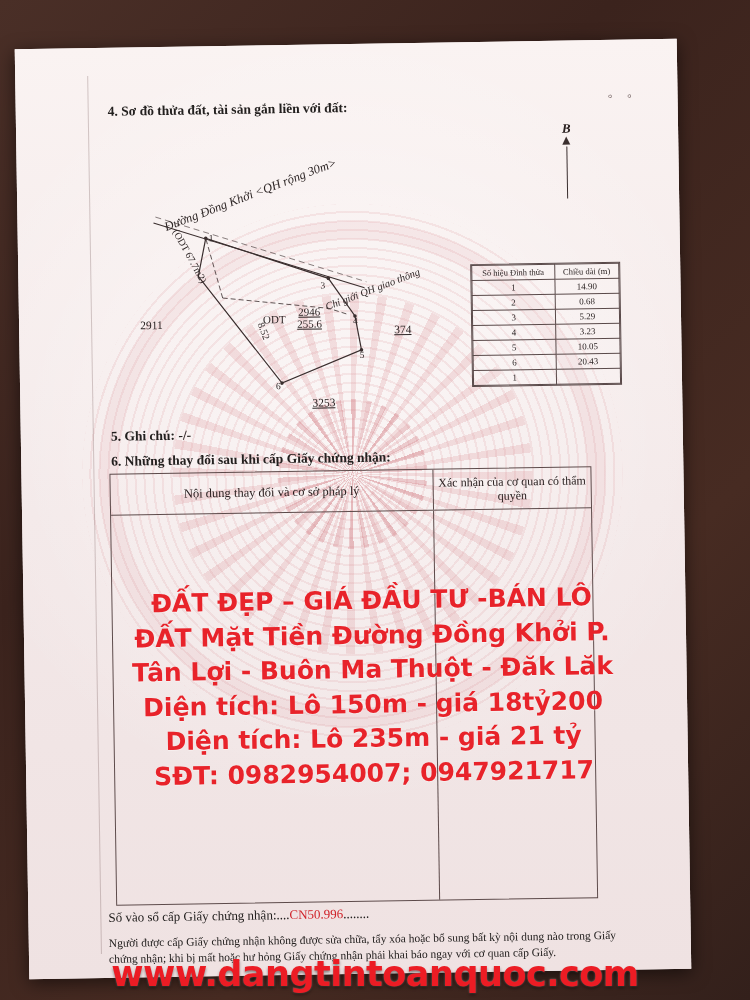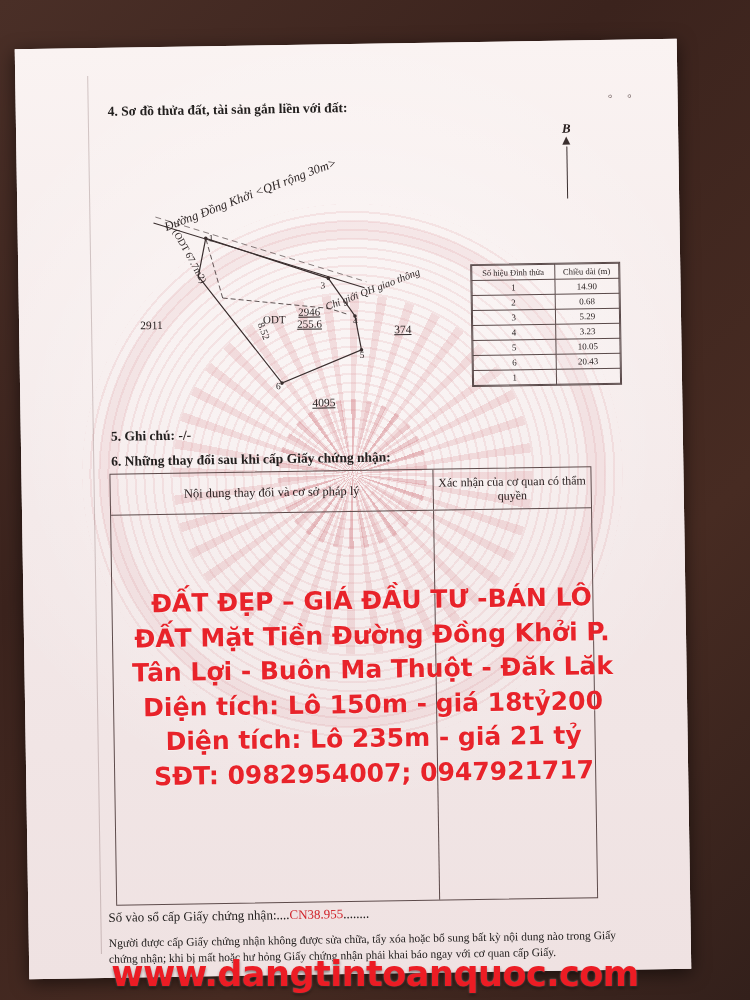--- a/index.html
+++ b/index.html
@@ -197,21 +197,21 @@
           <circle cx="214" cy="150" r="1.8" fill="#3a2e2e"></circle>
           <circle cx="240" cy="188" r="1.8" fill="#3a2e2e"></circle>
           <circle cx="246" cy="222" r="1.8" fill="#3a2e2e"></circle>
           <circle cx="166" cy="254" r="1.8" fill="#3a2e2e"></circle>
         </svg>
         <div class="road-label">Đường Đồng Khởi &lt;QH rộng 30m&gt;</div>
         <div class="qh-label">Chỉ giới QH giao thông</div>
         <div class="odt-rot">(ODT 67.7m2)</div>
         <div class="len-852">8.52</div>
         <div class="pnum p2911">2911</div>
-        <div class="pnum p2463">4095</div>
+        <div class="pnum p2463">3253</div>
         <div class="pnum p374">374</div>
         <div class="pnum podt">ODT</div>
         <div class="pnum p2946">
           <span>2946</span><br>
           <span>255.6</span>
         </div>
         <div class="vtx v1">1</div>
         <div class="vtx v3">3</div>
         <div class="vtx v4">4</div>
         <div class="vtx v5">5</div>
@@ -274,21 +274,21 @@
       <div class="ad">
         <div>ĐẤT ĐẸP – GIÁ ĐẦU TƯ  -BÁN LÔ</div>
         <div>ĐẤT  Mặt Tiền Đường Đồng Khởi  P.</div>
         <div>Tân Lợi - Buôn Ma Thuột - Đăk Lăk</div>
         <div>Diện tích: Lô 150m - giá  18tỷ200</div>
         <div>Diện tích: Lô 235m -  giá 21 tỷ</div>
         <div>SĐT: 0982954007; 0947921717</div>
       </div>
 
       <div class="sovao">
-        <span>Số vào sổ cấp Giấy chứng nhận:....</span><span class="cn-red">CN</span><span class="cn-red">38.955</span><span>........</span>
+        <span>Số vào sổ cấp Giấy chứng nhận:....</span><span class="cn-red">CN</span><span class="cn-red">50.996</span><span>........</span>
       </div>
 
       <div class="note">Người được cấp Giấy chứng nhận không được sửa chữa, tẩy xóa hoặc bổ sung bất kỳ nội dung nào trong Giấy chứng nhận; khi bị mất hoặc hư hỏng Giấy chứng nhận phải khai báo ngay với cơ quan cấp Giấy.</div>
     </div>
   </div>
 </div>
 
 <div class="wm">www.dangtintoanquoc.com</div>
 
 </body></html>

